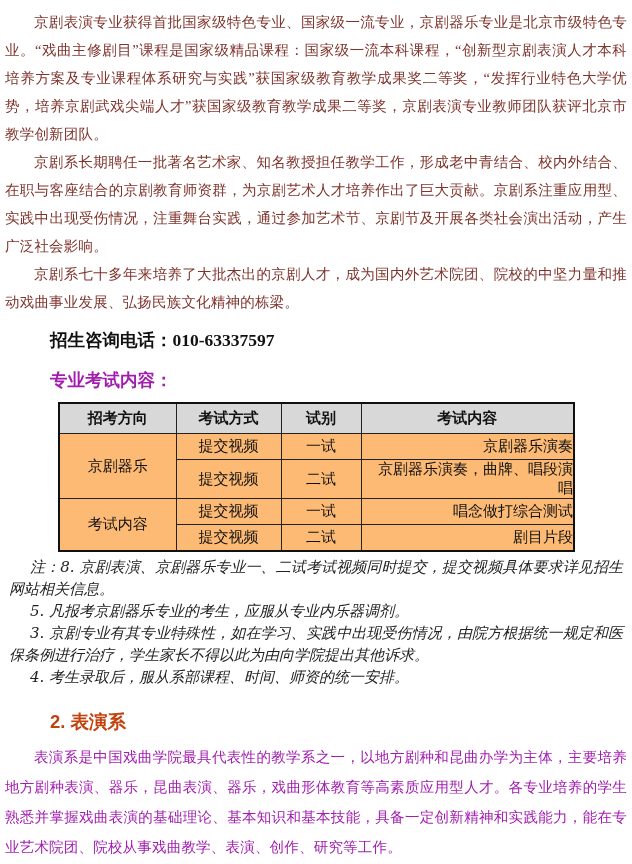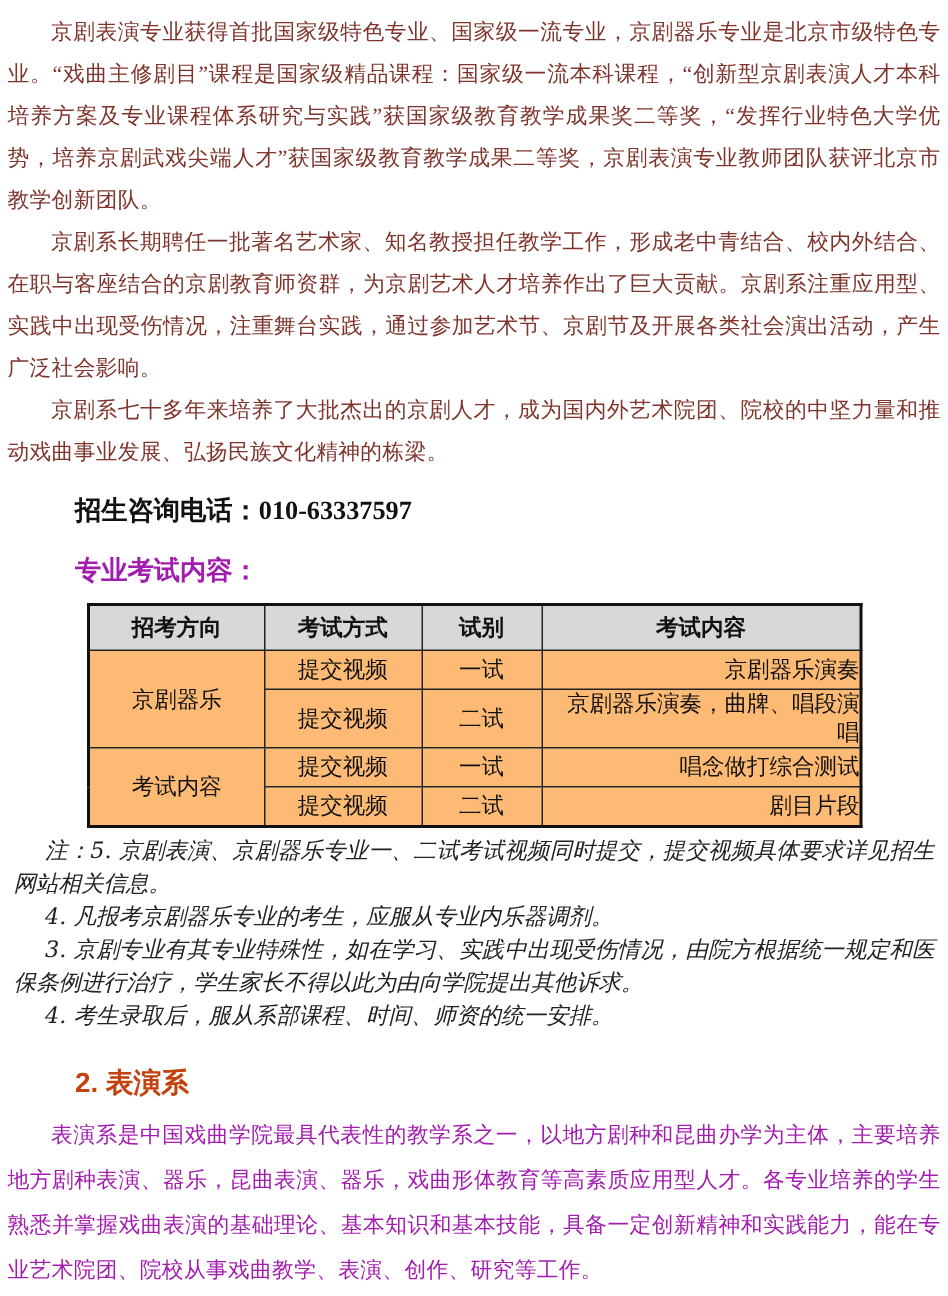--- a/index.html
+++ b/index.html
@@ -155,22 +155,22 @@
       </tr>
       <tr>
         <td>提交视频</td>
         <td>二试</td>
         <td class="content">剧目片段</td>
       </tr>
     </tbody>
   </table>
 
   <div class="notes">
-    <p class="note">注：5. 京剧表演、京剧器乐专业一、二试考试视频同时提交，提交视频具体要求详见招生网站相关信息。</p>
-    <p class="note">4. 凡报考京剧器乐专业的考生，应服从专业内乐器调剂。</p>
+    <p class="note">注：8. 京剧表演、京剧器乐专业一、二试考试视频同时提交，提交视频具体要求详见招生网站相关信息。</p>
+    <p class="note">5. 凡报考京剧器乐专业的考生，应服从专业内乐器调剂。</p>
     <p class="note">3. 京剧专业有其专业特殊性，如在学习、实践中出现受伤情况，由院方根据统一规定和医保条例进行治疗，学生家长不得以此为由向学院提出其他诉求。</p>
     <p class="note">4. 考生录取后，服从系部课程、时间、师资的统一安排。</p>
   </div>
 
   <div class="section-heading">2. 表演系</div>
 
   <p class="s2-para">表演系是中国戏曲学院最具代表性的教学系之一，以地方剧种和昆曲办学为主体，主要培养地方剧种表演、器乐，昆曲表演、器乐，戏曲形体教育等高素质应用型人才。各专业培养的学生熟悉并掌握戏曲表演的基础理论、基本知识和基本技能，具备一定创新精神和实践能力，能在专业艺术院团、院校从事戏曲教学、表演、创作、研究等工作。</p>
 
   <p class="s2-para second"></p>
 

